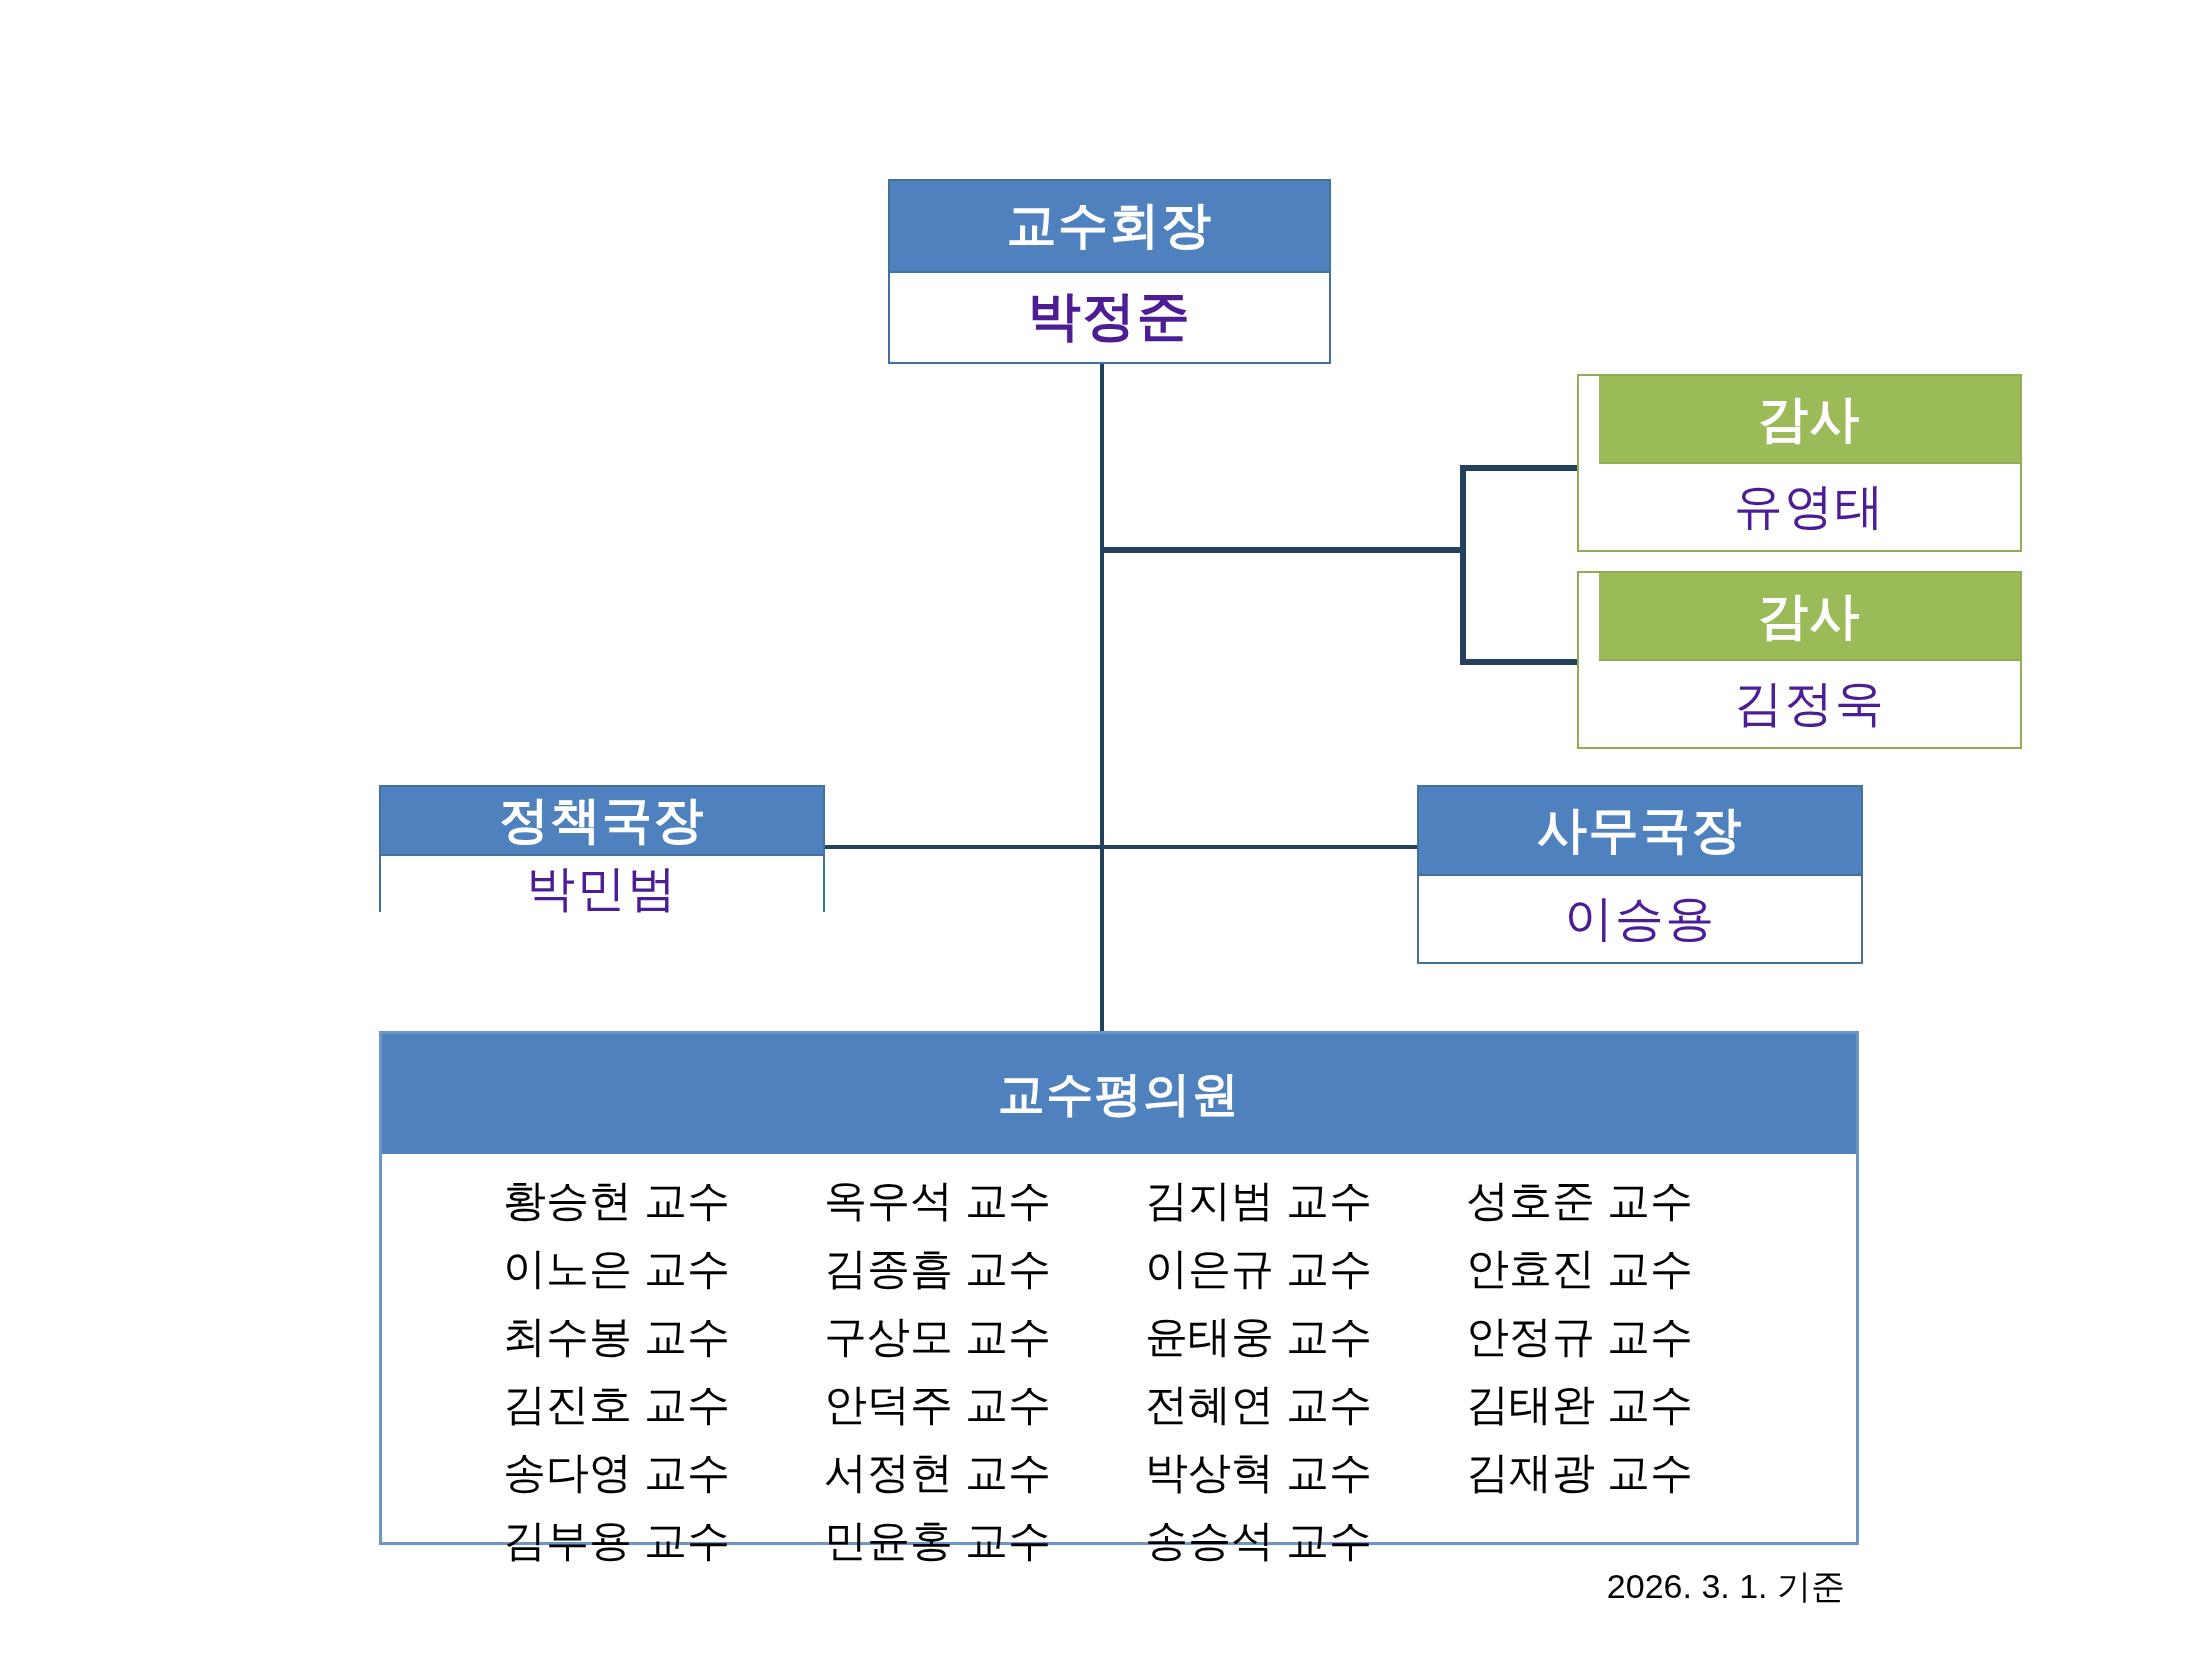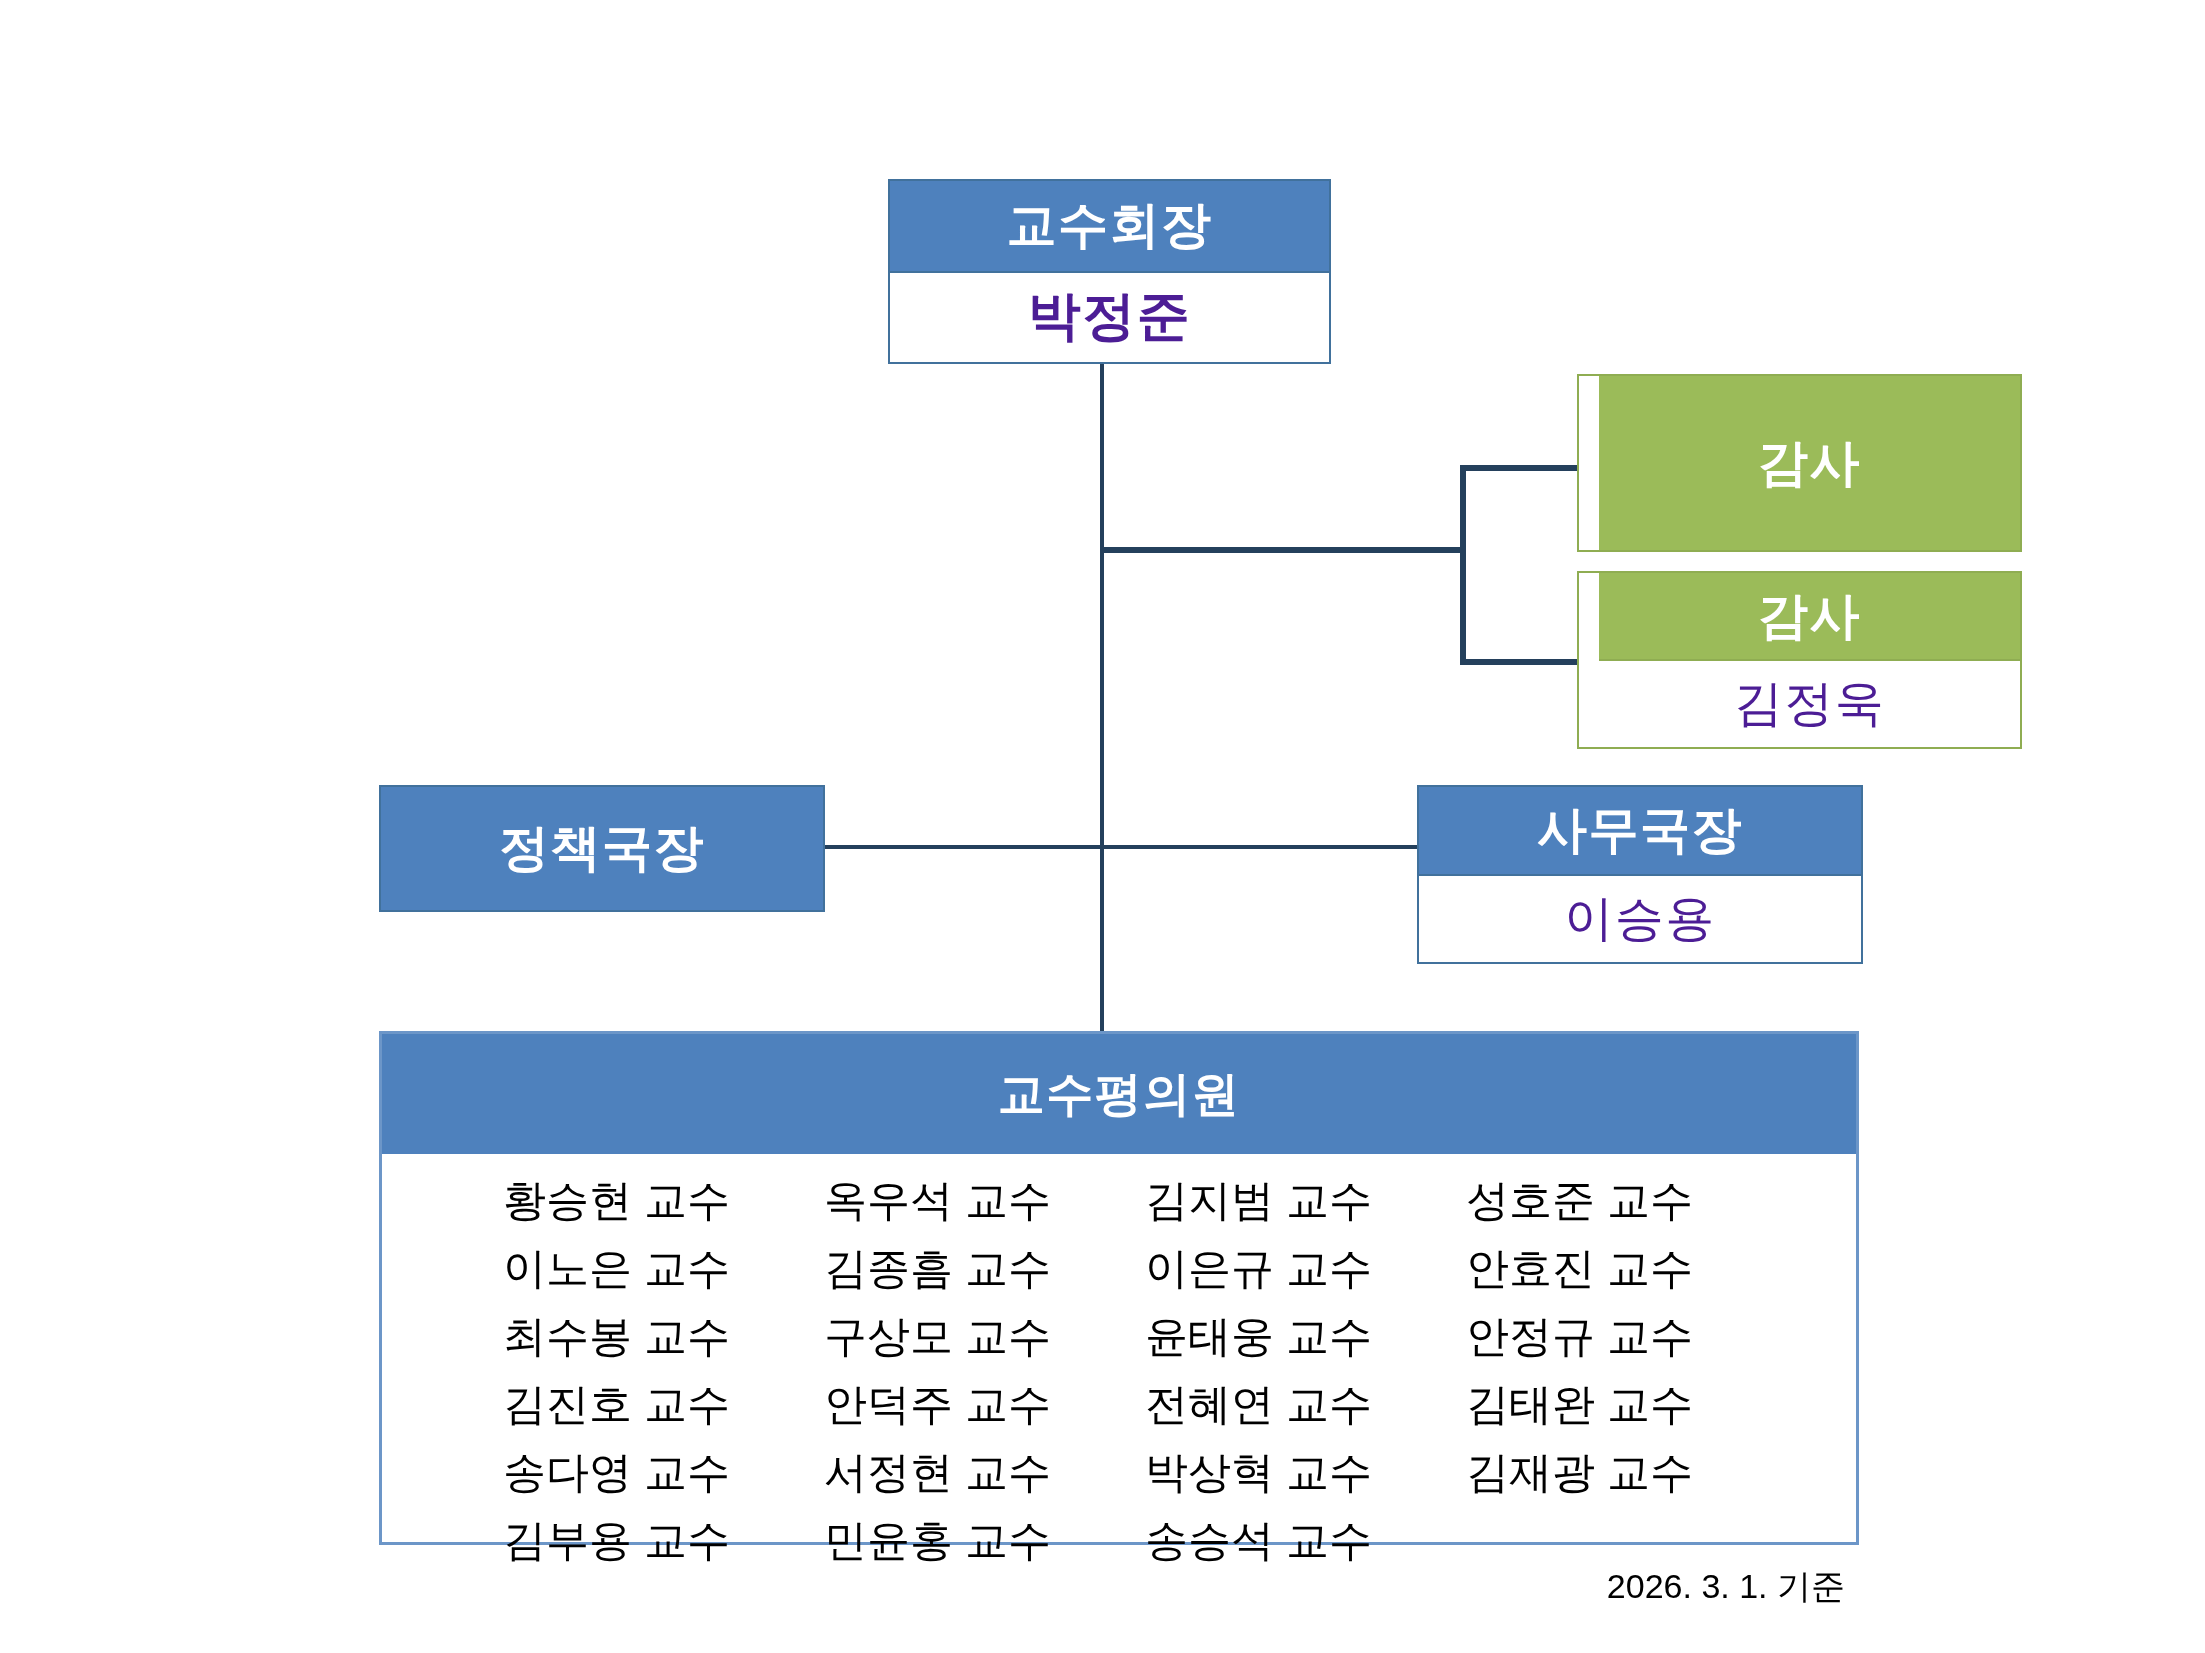--- a/index.html
+++ b/index.html
@@ -126,28 +126,30 @@
 <div class="line" style="left:1460px; top:659px;  width:118px; height:5.9px;"></div>
 <div class="line" style="left:825px; top:845px; width:594px; height:4.4px;"></div>
 
 <div class="box blue president">
   <div class="hdr">교수회장</div>
   <div class="bdy">박정준</div>
 </div>
 
 <div class="box green auditor1">
   <div class="hdr">감사</div>
+  <div class="bdy">유영태</div>
 </div>
 <div class="box green auditor2">
   <div class="hdr">감사</div>
   <div class="bdy">김정욱</div>
 </div>
 
 <div class="box blue policy">
   <div class="hdr">정책국장</div>
+  <div class="bdy">박민범</div>
 </div>
 <div class="box blue office">
   <div class="hdr">사무국장</div>
   <div class="bdy">이승용</div>
 </div>
 
 <div class="council">
   <div class="council-hdr">교수평의원</div>
   <div class="council-grid">
       <div class="member">황승현 교수</div>

